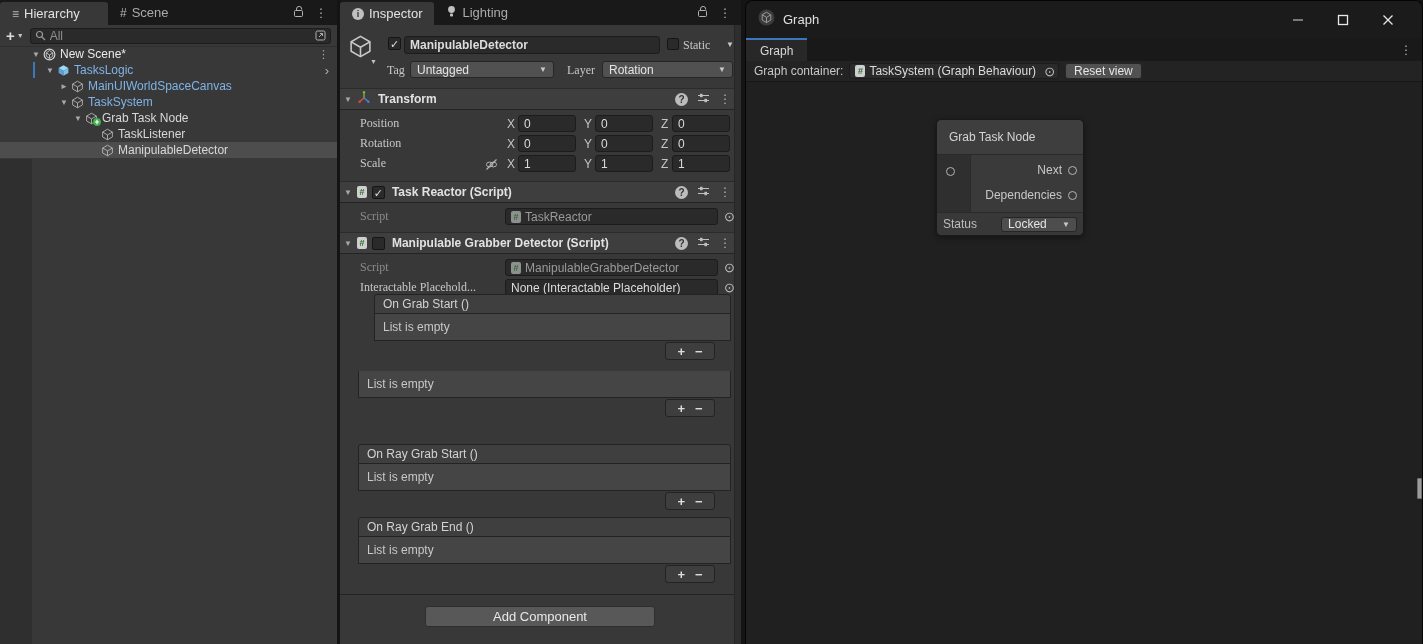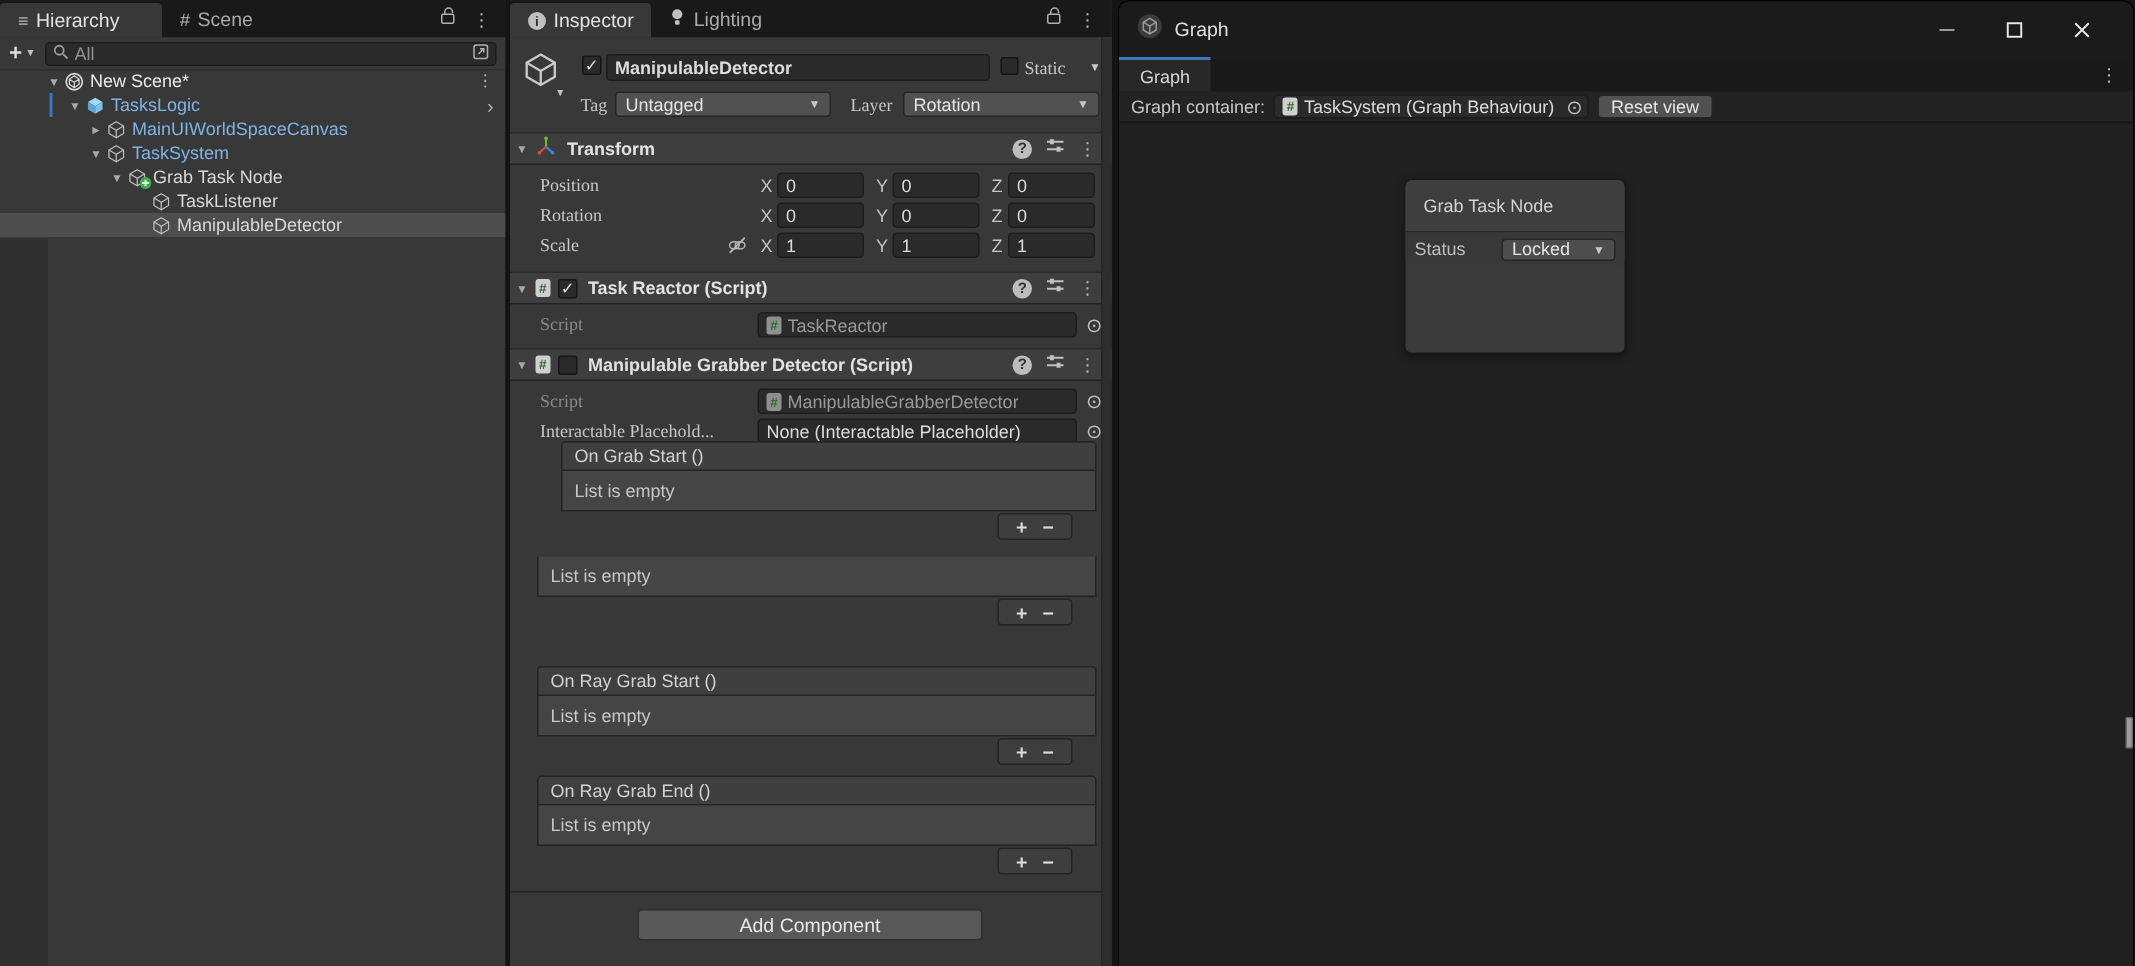--- a/index.html
+++ b/index.html
@@ -530,20 +530,35 @@
       <span class="picker" style="margin-left:4px;">⊙</span>
     </div>
     <div class="gw-resetbtn">Reset view</div>
   </div>
 
   <div class="gw-canvas">
     <div class="gnode">
       <div class="gnode-title">
           <span>Grab Task Node</span>
         </div>
+      <div class="gnode-body">
+        <div class="gnode-in">
+          <span class="port" style="left:9px; top:12px;"></span>
+        </div>
+        <div class="gnode-out">
+          <div class="port-row" style="top:8px;">
+            <span>Next</span>
+            <span class="port"></span>
+          </div>
+          <div class="port-row" style="top:33px;">
+            <span>Dependencies</span>
+            <span class="port"></span>
+          </div>
+        </div>
+      </div>
       <div class="gnode-status">
         <span class="slab">Status</span>
         <div class="dropdown">
           <span>Locked</span>
           <span class="dd-arrow">▼</span>
         </div>
       </div>
     </div>
   </div>
 

